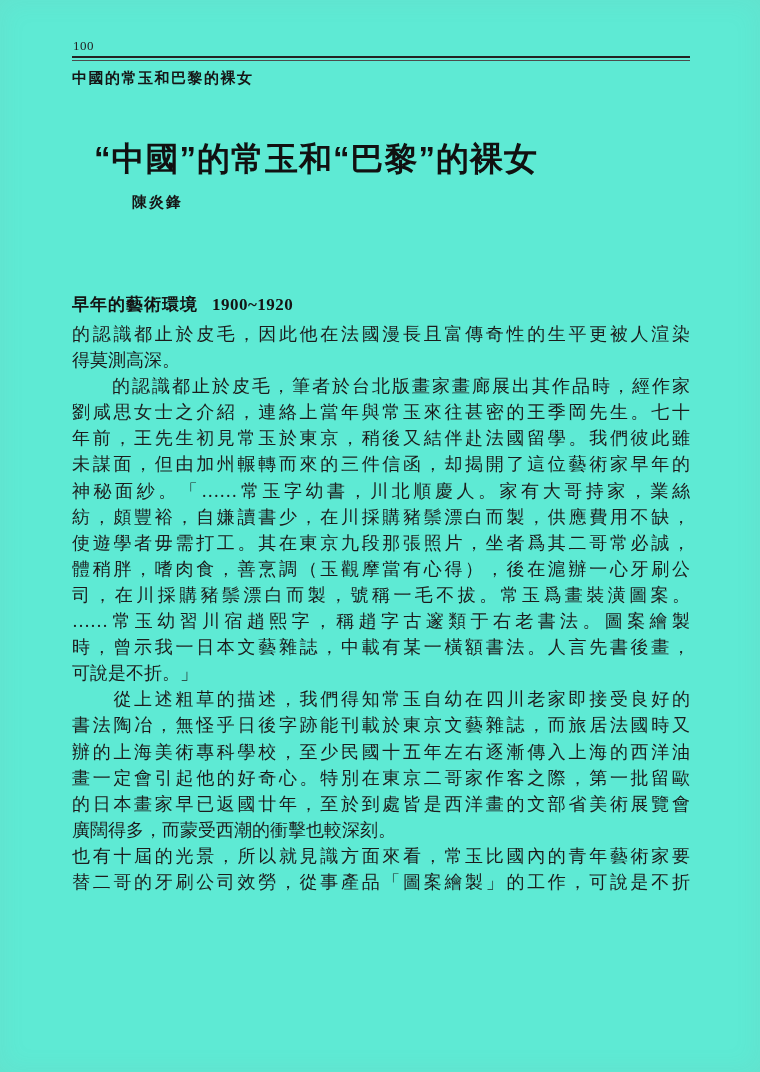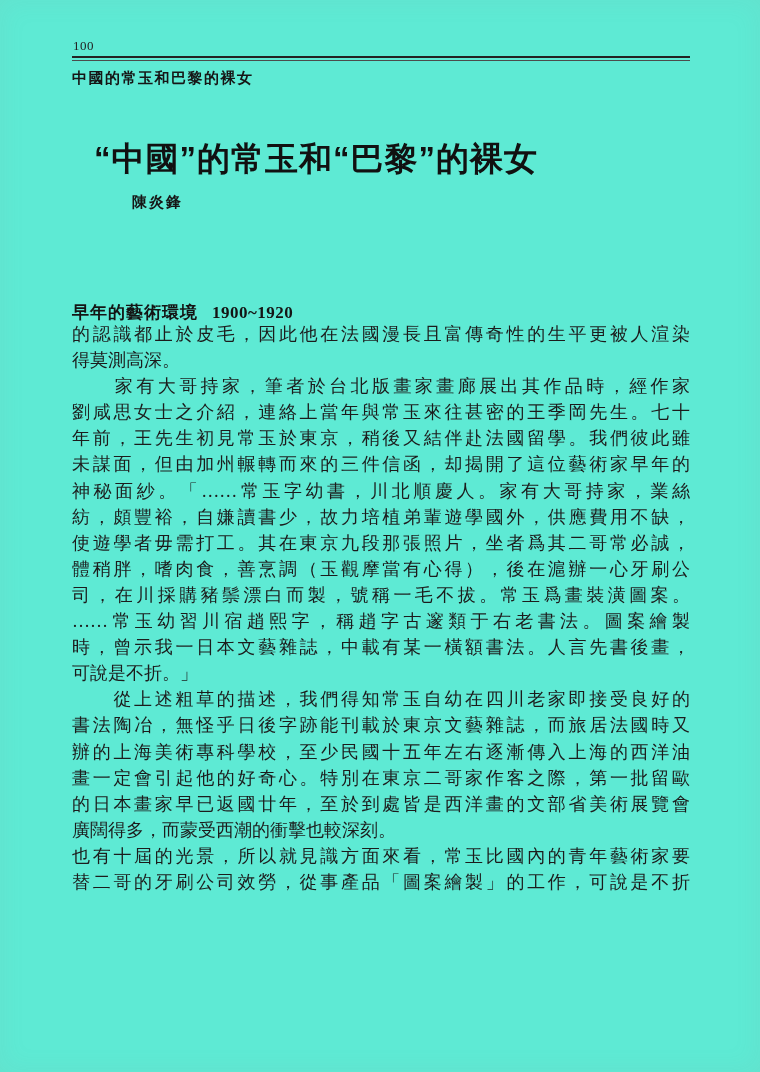--- a/index.html
+++ b/index.html
@@ -82,21 +82,20 @@
   .section-heading {
     position: absolute;
     top: 293px;
     left: 72px;
     font-size: 17px;
     font-weight: bold;
     font-family: "Liberation Serif", serif;
     letter-spacing: 1px;
     color: #141414;
     white-space: nowrap;
-    margin-top: 8px;
   }
   .section-heading .period {
     margin-left: 14px;
     letter-spacing: 0.5px;
   }
   .body-text {
     position: absolute;
     top: 321px;
     left: 72px;
     width: 618px;
@@ -136,26 +135,26 @@
 
   <div class="author">陳炎鋒</div>
 
   <div class="section-heading">
     <span>早年的藝術環境</span><span class="period">1900~1920</span>
   </div>
 
   <div class="body-text" id="body-text">
       <div class="line">的認識都止於皮毛，因此他在法國漫長且富傳奇性的生平更被人渲染</div>
       <div class="line para-end">得莫測高深。</div>
-      <div class="line">　　家有大哥持家，筆者於台北版畫家畫廊展出其作品時，經作家</div>
+      <div class="line">　　的認識都止於皮毛，筆者於台北版畫家畫廊展出其作品時，經作家</div>
       <div class="line">劉咸思女士之介紹，連絡上當年與常玉來往甚密的王季岡先生。七十</div>
       <div class="line">年前，王先生初見常玉於東京，稍後又結伴赴法國留學。我們彼此雖</div>
       <div class="line">未謀面，但由加州輾轉而來的三件信函，却揭開了這位藝術家早年的</div>
       <div class="line">神秘面紗。「……常玉字幼書，川北順慶人。家有大哥持家，業絲</div>
-      <div class="line">紡，頗豐裕，自嫌讀書少，故力培植弟輩遊學國外，供應費用不缺，</div>
+      <div class="line">紡，頗豐裕，自嫌讀書少，在川採購豬鬃漂白而製，供應費用不缺，</div>
       <div class="line">使遊學者毋需打工。其在東京九段那張照片，坐者爲其二哥常必誠，</div>
       <div class="line">體稍胖，嗜肉食，善烹調（玉觀摩當有心得），後在滬辦一心牙刷公</div>
       <div class="line">司，在川採購豬鬃漂白而製，號稱一毛不拔。常玉爲畫裝潢圖案。</div>
       <div class="line">……常玉幼習川宿趙熙字，稱趙字古邃類于右老書法。圖案繪製</div>
       <div class="line">時，曾示我一日本文藝雜誌，中載有某一橫額書法。人言先書後畫，</div>
       <div class="line para-end">可說是不折。」</div>
       <div class="line">　　從上述粗草的描述，我們得知常玉自幼在四川老家即接受良好的</div>
       <div class="line">書法陶冶，無怪乎日後字跡能刊載於東京文藝雜誌，而旅居法國時又</div>
       <div class="line">辦的上海美術專科學校，至少民國十五年左右逐漸傳入上海的西洋油</div>
       <div class="line">畫一定會引起他的好奇心。特別在東京二哥家作客之際，第一批留歐</div>

